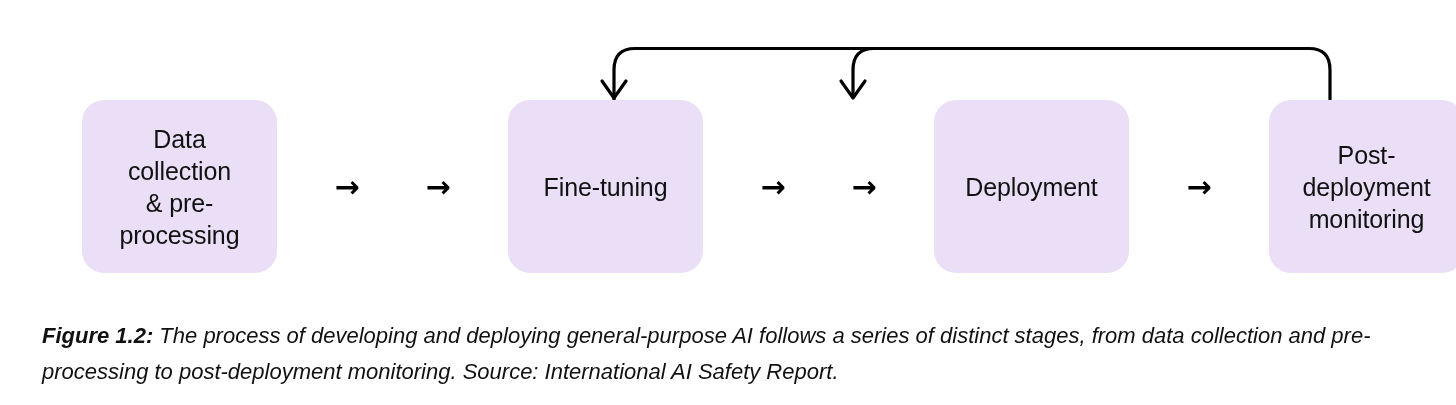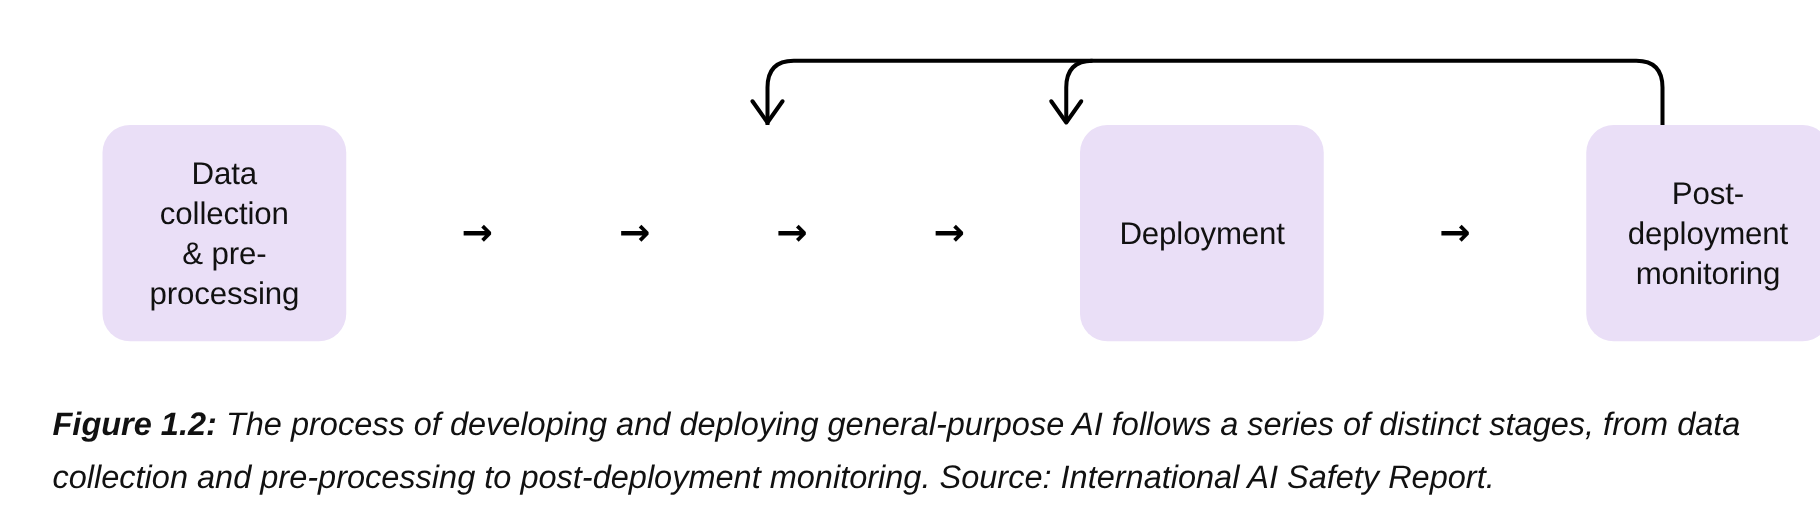--- a/index.html
+++ b/index.html
@@ -76,21 +76,21 @@
     font-weight: 700;
   }
 
   
   #caption {
     position: absolute;
     left: 42px;
     top: 318px;
     width: 1382px;
     font-family: "Liberation Sans", sans-serif;
-    font-size: 26px;
+    font-size: 22px;
     line-height: 1.62;
     color: #111111;
     font-style: italic;
   }
   #caption .figure-number {
     font-weight: bold;
     font-style: italic;
   }
 </style>
 </head>
@@ -115,20 +115,23 @@
 collection
 &amp; pre-
 processing</span>
     </div>
 
     <span class="flow-arrow">→</span>
 
 
     <span class="flow-arrow">→</span>
 
+    <div class="stage-box">
+      <span class="stage-label">Fine-tuning</span>
+    </div>
 
     <span class="flow-arrow">→</span>
 
 
     <span class="flow-arrow">→</span>
 
     <div class="stage-box">
       <span class="stage-label">Deployment</span>
     </div>
 

